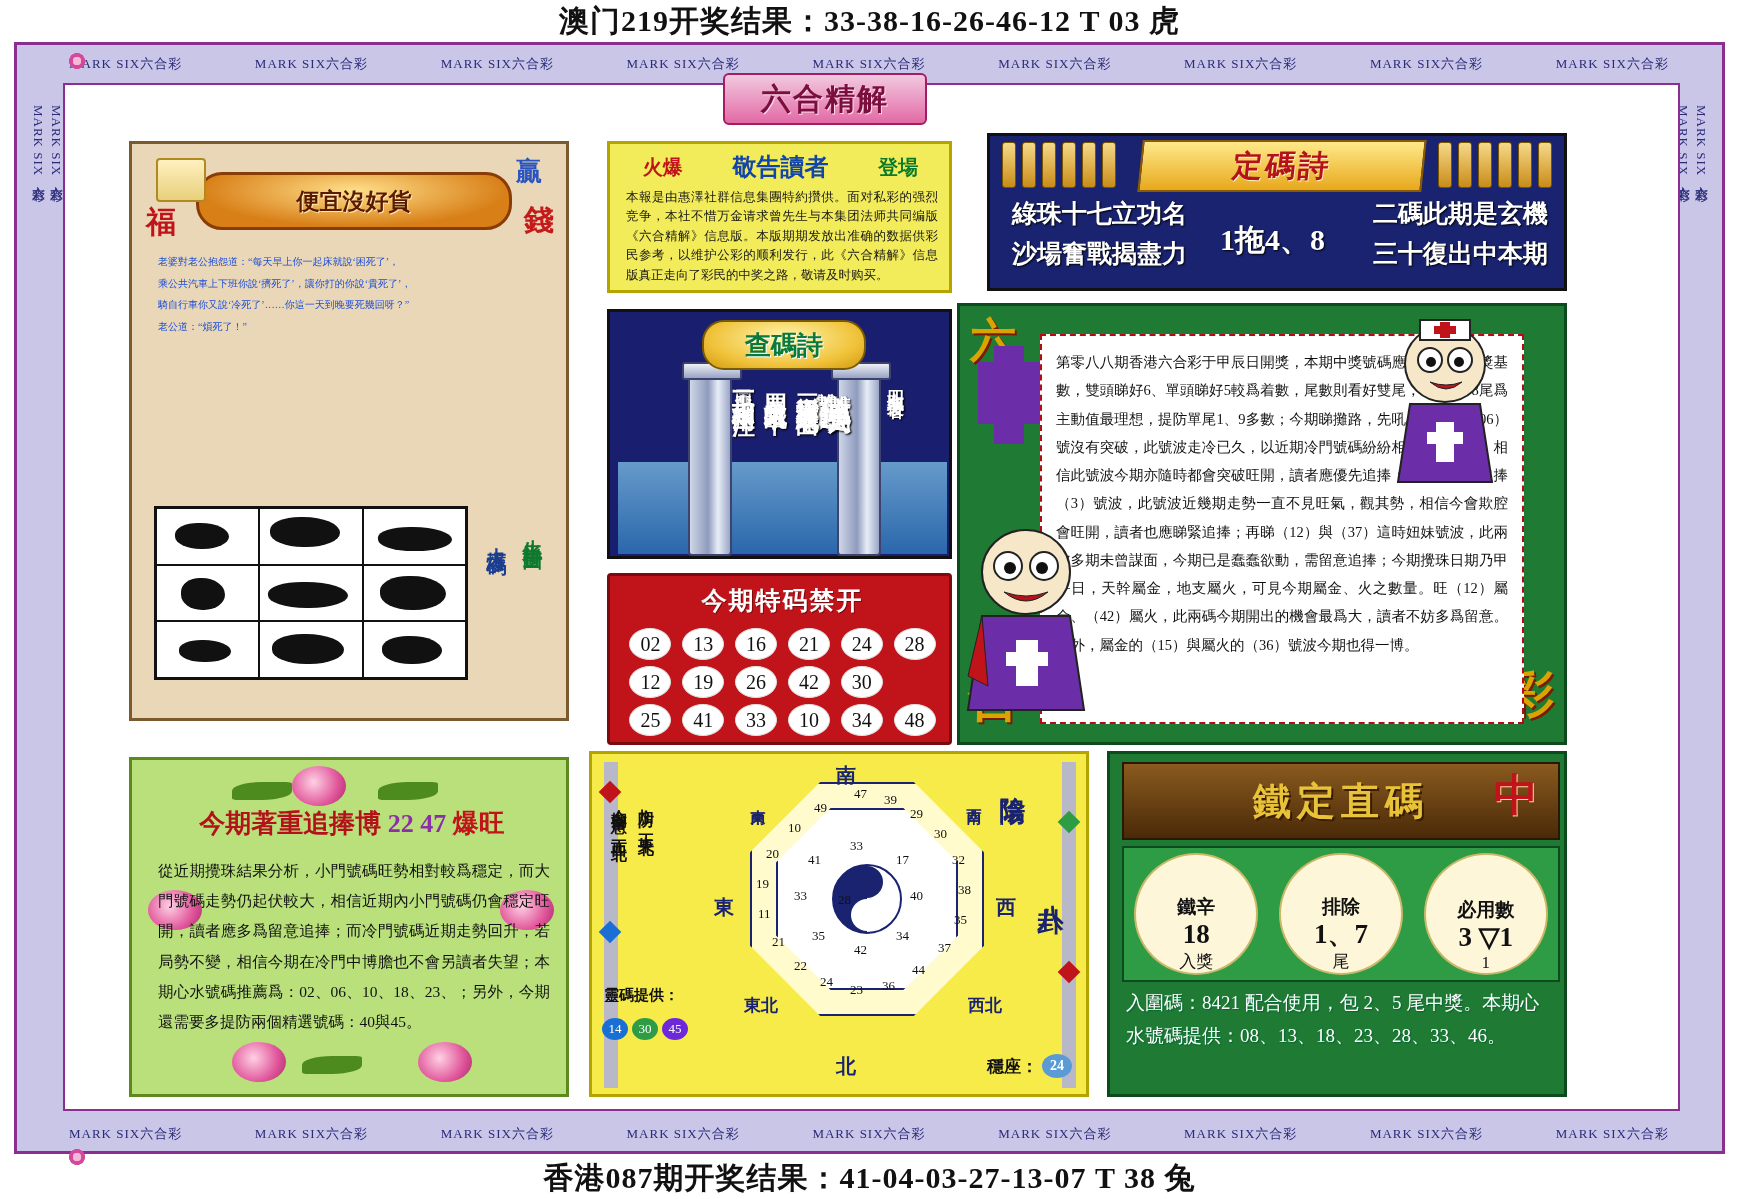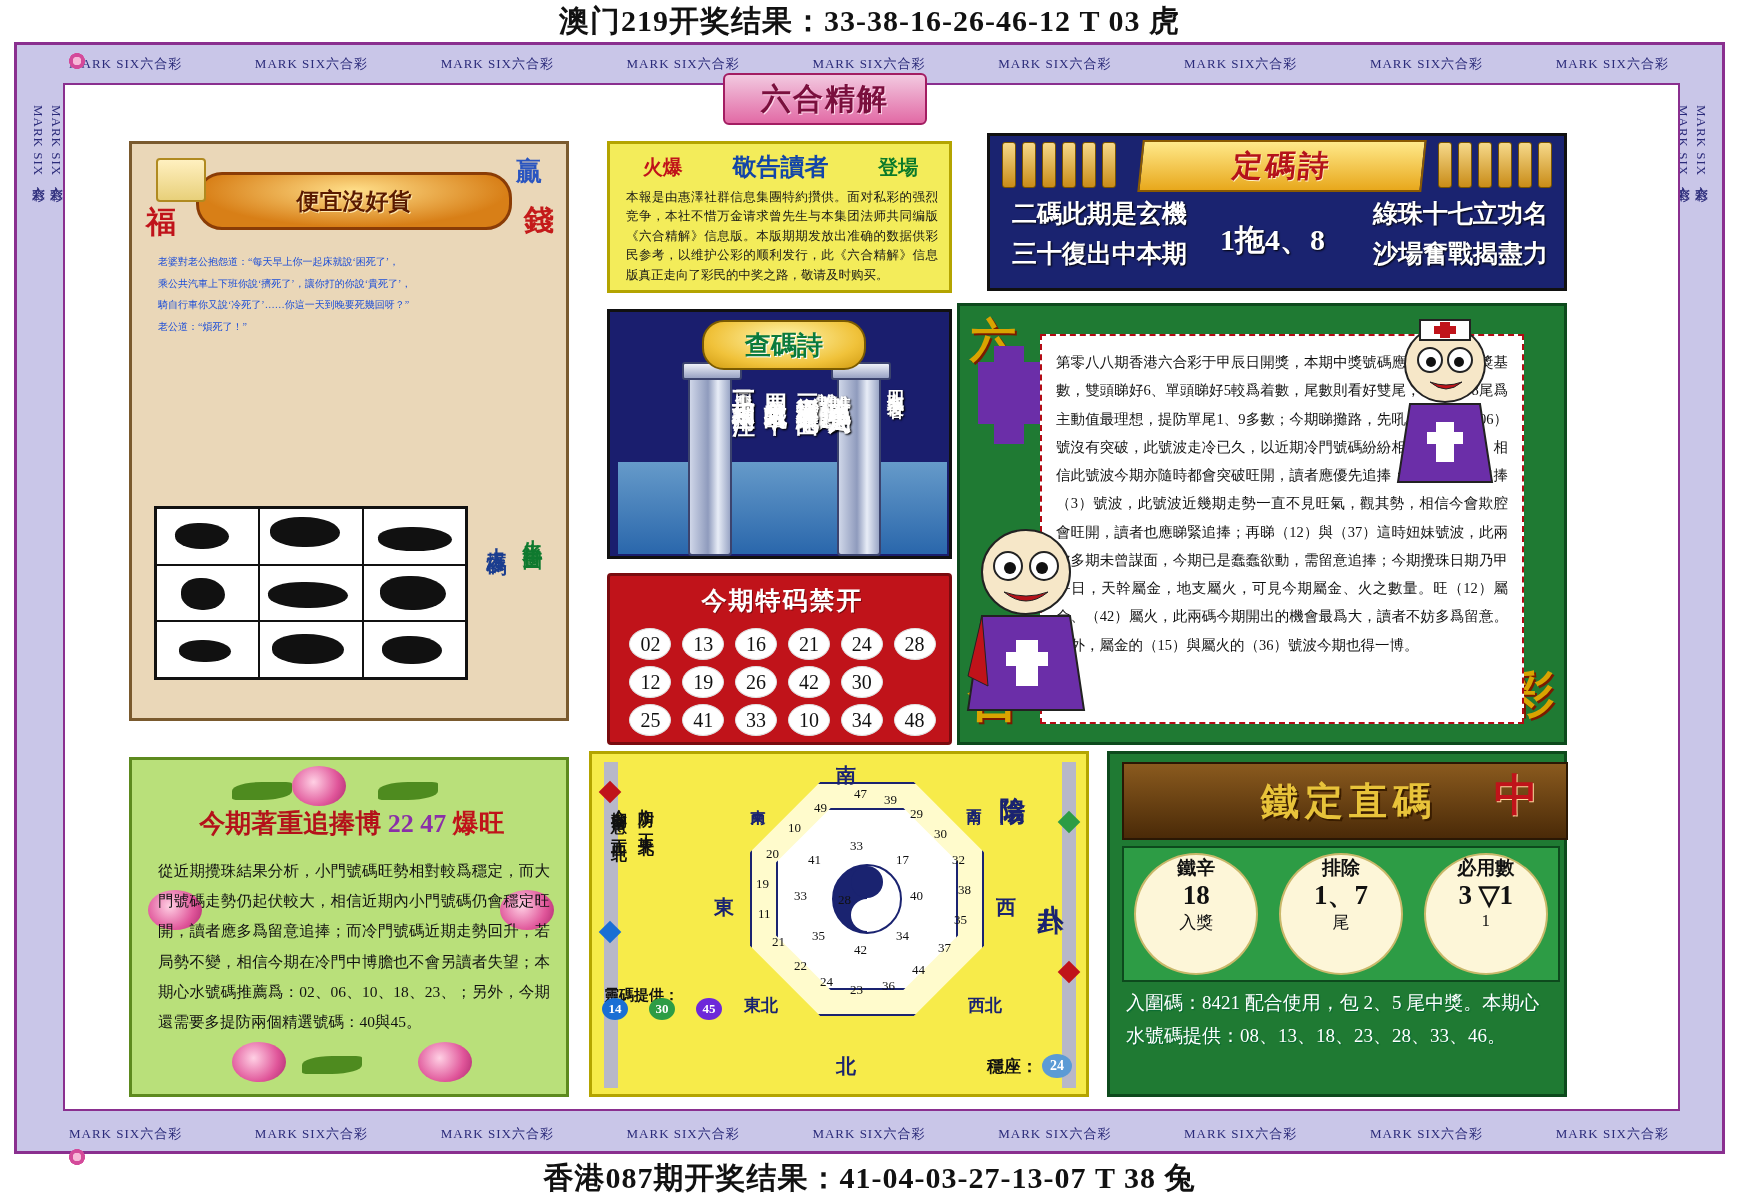--- a/index.html
+++ b/index.html
@@ -146,41 +146,41 @@
   .taiji:after{top:33px;background:#ffffff;}
   .bg-num{position:absolute;font-family:"Liberation Serif",serif;font-size:13px;color:#111;}
   .dir{position:absolute;font-family:"Liberation Serif",serif;font-size:20px;font-weight:bold;color:#1a2370;}
   .yinyang-lbl{position:absolute;right:56px;top:22px;writing-mode:vertical-rl;font-family:"Liberation Serif",serif;
      font-size:26px;font-weight:bold;color:#1a2370;letter-spacing:4px;}
   .bagua-lbl{position:absolute;right:18px;top:130px;writing-mode:vertical-rl;font-family:"Liberation Serif",serif;
      font-size:26px;font-weight:bold;color:#1a2370;letter-spacing:4px;}
   .left-col{position:absolute;left:16px;top:42px;display:flex;flex-direction:row-reverse;gap:6px;}
   .lc{writing-mode:vertical-rl;font-family:"Liberation Serif",serif;font-size:16px;font-weight:bold;color:#111;letter-spacing:3px;}
   .ling-label{position:absolute;left:12px;top:232px;font-family:"Liberation Serif",serif;font-size:15px;font-weight:bold;color:#111;}
-  .ling-balls{position:absolute;left:10px;top:244px;display:flex;gap:21px;font-weight:bold;}
+  .ling-balls{position:absolute;left:10px;top:264px;display:flex;gap:4px;}
   .mini-ball{width:26px;height:22px;border-radius:50%;display:flex;align-items:center;justify-content:center;
      font-family:"Liberation Serif",serif;font-size:13px;color:#fff;}
   .wenzuo{position:absolute;right:14px;bottom:16px;font-family:"Liberation Serif",serif;font-size:17px;font-weight:bold;color:#111;
      display:flex;align-items:center;gap:4px;}
   .wenzuo .mb{width:30px;height:24px;border-radius:50%;background:#5b9bd5;color:#fff;display:flex;align-items:center;justify-content:center;font-size:14px;}
   .chain{position:absolute;width:14px;background:#b8b8c8;}
   .gem{position:absolute;width:16px;height:16px;transform:rotate(45deg);}
 
   
   .p-iron{left:1090px;top:706px;width:460px;height:346px;background:#1f7a33;border:3px solid #0d4a1d;}
   .iron-head{position:absolute;left:12px;top:8px;width:434px;height:74px;
-     background:linear-gradient(180deg,#8a5a1e,#4a2a08);border:2px solid #2a1704;display:flex;align-items:center;justify-content:center;padding-left:8px;}
+     background:linear-gradient(180deg,#8a5a1e,#4a2a08);border:2px solid #2a1704;display:flex;align-items:center;justify-content:center;}
   .iron-head span{font-family:"Liberation Serif",serif;font-size:38px;font-weight:bold;color:#e8c33a;letter-spacing:6px;
      text-shadow:2px 2px 0 #3a1d00;}
   .iron-zhong{position:absolute;right:26px;top:12px;font-family:"Liberation Serif",serif;font-size:44px;font-weight:bold;
      color:#c0131a;text-shadow:1px 1px 0 #ffd9a0;}
   .iron-row{position:absolute;left:12px;top:92px;width:434px;height:132px;background:#2d9c45;border:2px solid #0d4a1d;
      display:flex;align-items:center;justify-content:space-around;}
   .oval{width:120px;height:118px;border-radius:50%;background:#fdf6d8;border:2px solid #c9b86a;
-     display:flex;flex-direction:column;align-items:center;justify-content:flex-start;font-family:"Liberation Serif",serif;color:#111;}
+     display:flex;flex-direction:column;align-items:center;justify-content:flex-end;font-family:"Liberation Serif",serif;color:#111;}
   .oval .t{font-size:19px;font-weight:bold;}
   .oval .v{font-size:27px;font-weight:bold;line-height:1.1;}
   .oval .s{font-size:17px;}
   .iron-note{position:absolute;left:16px;top:232px;width:430px;font-family:"Liberation Serif",serif;font-size:19px;
      line-height:1.75;color:#ffffff;text-shadow:1px 1px 1px #063;}
   .watermark{position:absolute;left:640px;top:330px;font-family:"Liberation Serif",serif;font-size:40px;color:rgba(120,120,120,.22);
      transform:rotate(-28deg);pointer-events:none;}
 </style>
 </head>
 <body>
@@ -367,26 +367,26 @@
         <span class="candle"></span>
           <span class="candle"></span>
           <span class="candle"></span>
         <span class="candle"></span>
           <span class="candle"></span>
           <span class="candle"></span>
       </div>
       <div class="ding-title">定碼詩</div>
       <div class="ding-text">
         <div class="ding-col">
+          <div>綠珠十七立功名</div>
+          <div>沙場奮戰揭盡力</div>
+        </div>
+        <div class="ding-col">
           <div>二碼此期是玄機</div>
           <div>三十復出中本期</div>
-        </div>
-        <div class="ding-col">
-          <div>綠珠十七立功名</div>
-          <div>沙場奮戰揭盡力</div>
         </div>
       </div>
       <div class="ding-center">1拖4、8</div>
     </div>
 
     <div class="panel p-article">
       <div class="char-deco" style="left:10px;top:4px;font-size:46px;">六</div>
       <div class="char-deco" style="left:8px;top:356px;font-size:52px;">合</div>
       <div class="char-deco" style="right:10px;top:356px;font-size:48px;">彩</div>
       <div class="cross" style="left:18px;top:56px;width:62px;height:62px;"></div>

